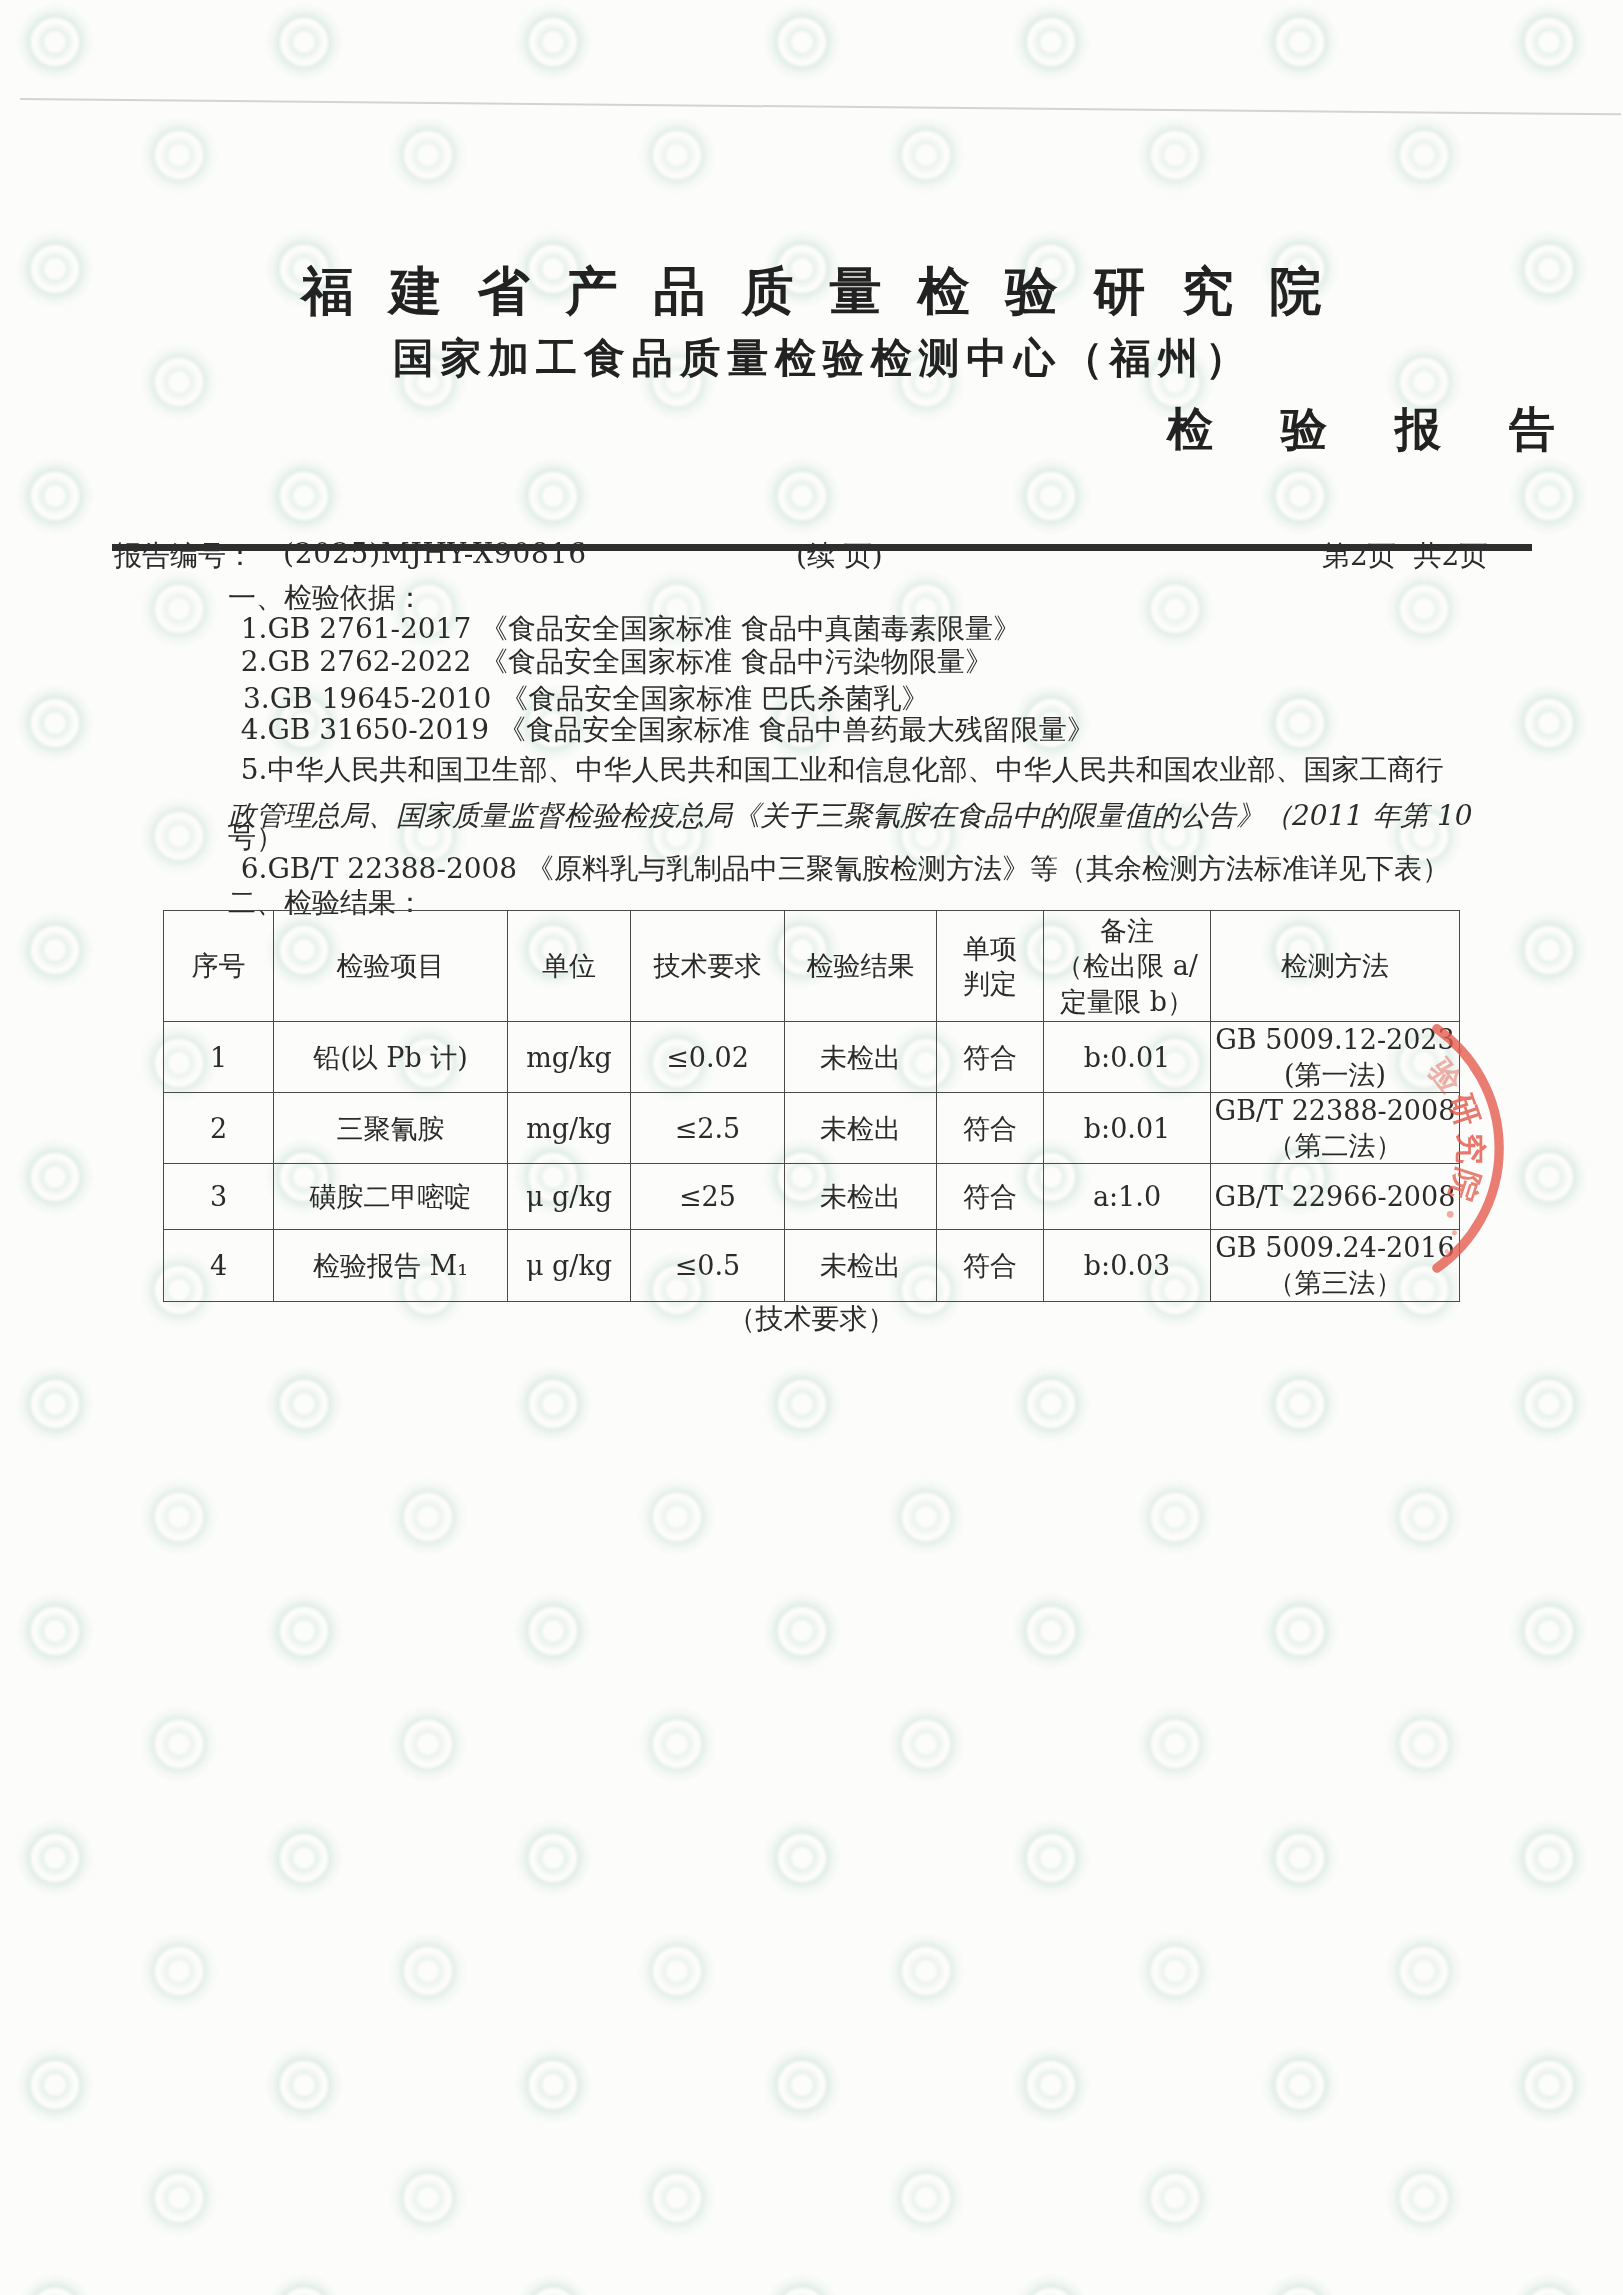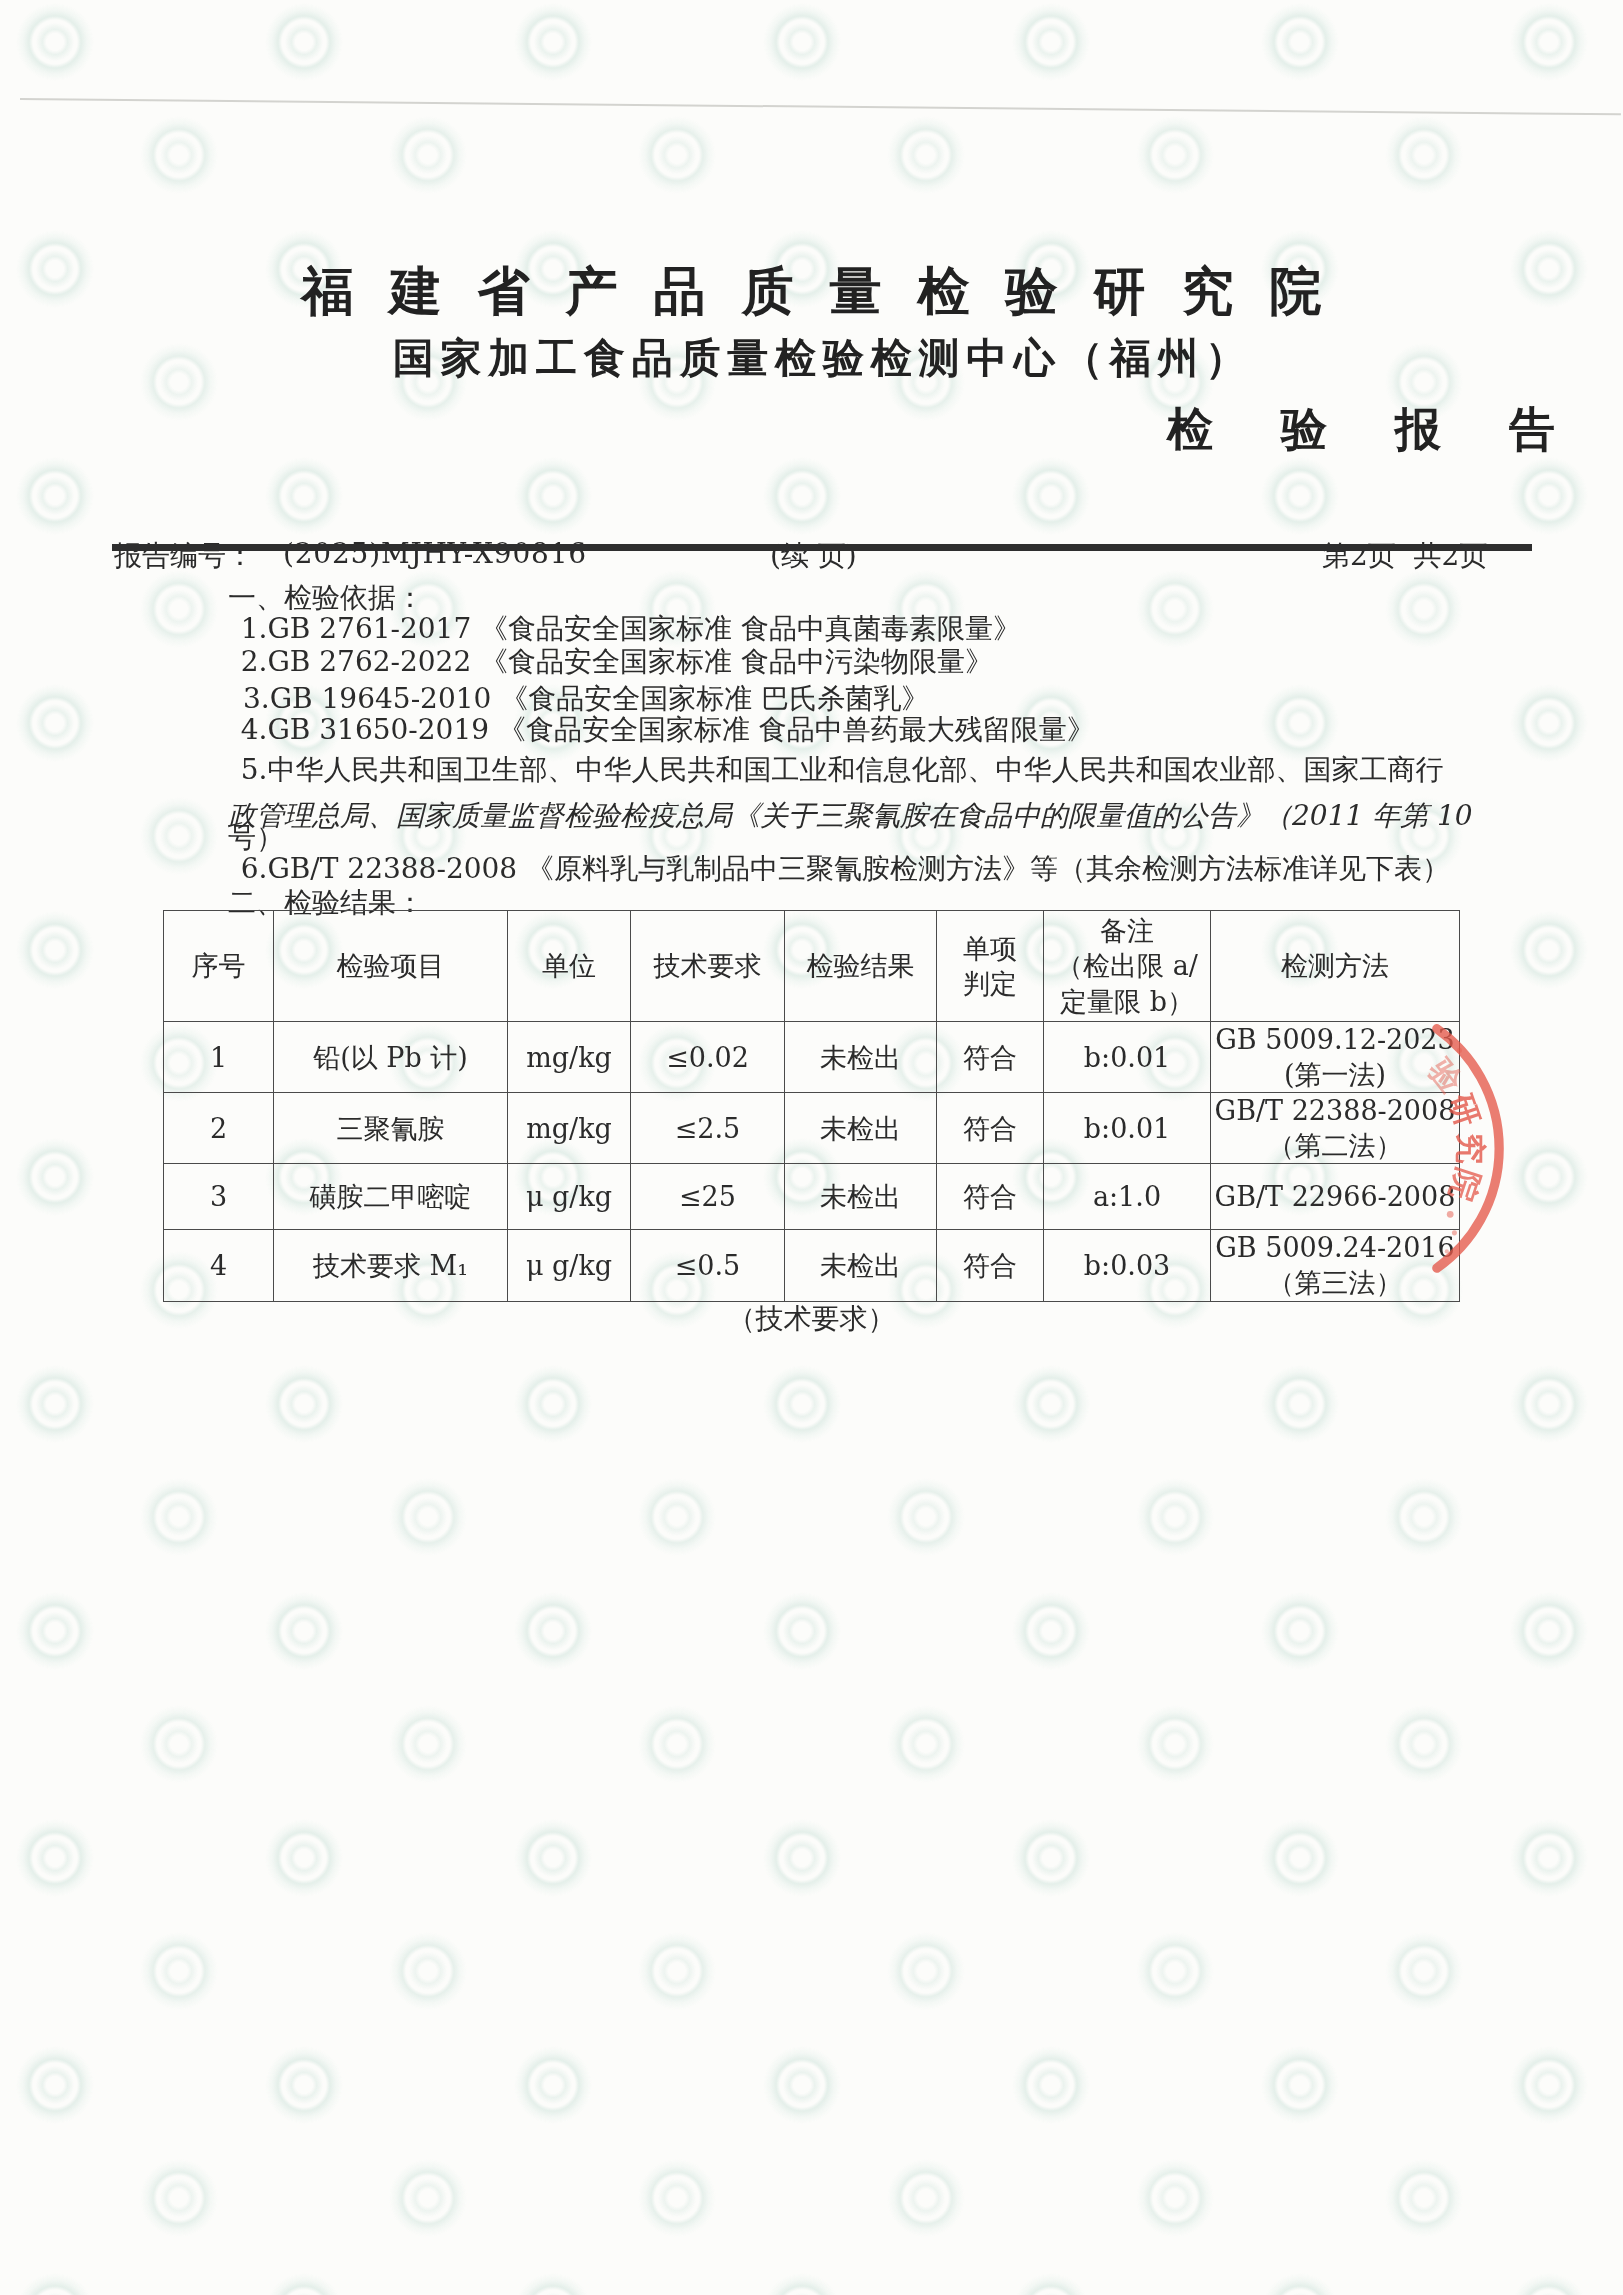--- a/index.html
+++ b/index.html
@@ -27,21 +27,21 @@
   .t1{position:absolute;top:242px;left:0;width:100%;text-align:center;
       font-size:52px;font-weight:bold;letter-spacing:36px;text-indent:36px;color:#222;white-space:nowrap;margin-top:15px;}
   .t2{position:absolute;top:331px;left:8px;width:100%;text-align:center;
       font-size:41px;font-weight:bold;letter-spacing:6.8px;text-indent:6.8px;color:#222;white-space:nowrap;}
   .t3{position:absolute;top:399px;left:0;width:100%;text-align:right;
       font-size:46px;font-weight:bold;letter-spacing:68px;text-indent:68px;color:#222;white-space:nowrap;}
   .meta{position:absolute;top:505px;left:114px;width:1437px;height:36px;font-size:28px;}
   .meta span{position:absolute;white-space:pre;margin-top:32px;}
   .meta .m-label{left:0;}
   .meta .m-no{left:169px;letter-spacing:0.8px;}
-  .meta .m-cont{left:656px;}
+  .meta .m-cont{left:682px;}
   .meta .m-pages{left:1208px;}
   .rule{position:absolute;top:544px;left:112px;width:1420px;height:6.8px;background:#2e2e2e;}
   .basis{position:absolute;top:575px;left:228px;width:1268px;font-size:28px;}
   .basis > div{position:absolute;white-space:nowrap;}
   .b0{top:4.2px;left:0;}
   .b1{top:35px;left:12.7px;}
   .b2{top:68px;left:12.7px;}
   .b3{top:105px;left:15px;}
   .b4{top:136px;left:12.7px;}
   .b5{top:176px;left:12.7px;}
@@ -162,21 +162,21 @@
         <td>≤25</td>
         <td>未检出</td>
         <td>符合</td>
         <td>a:1.0</td>
         <td class="c-method">
           <div>GB/T 22966-2008</div>
         </td>
       </tr>
       <tr>
         <td>4</td>
-        <td class="c-item">技术要求 M₁</td>
+        <td class="c-item">检验报告 M₁</td>
         <td>μ g/kg</td>
         <td>≤0.5</td>
         <td>未检出</td>
         <td>符合</td>
         <td>b:0.03</td>
         <td class="c-method">
           <div>GB 5009.24-2016</div>
           <div>（第三法）</div>
         </td>
       </tr>

